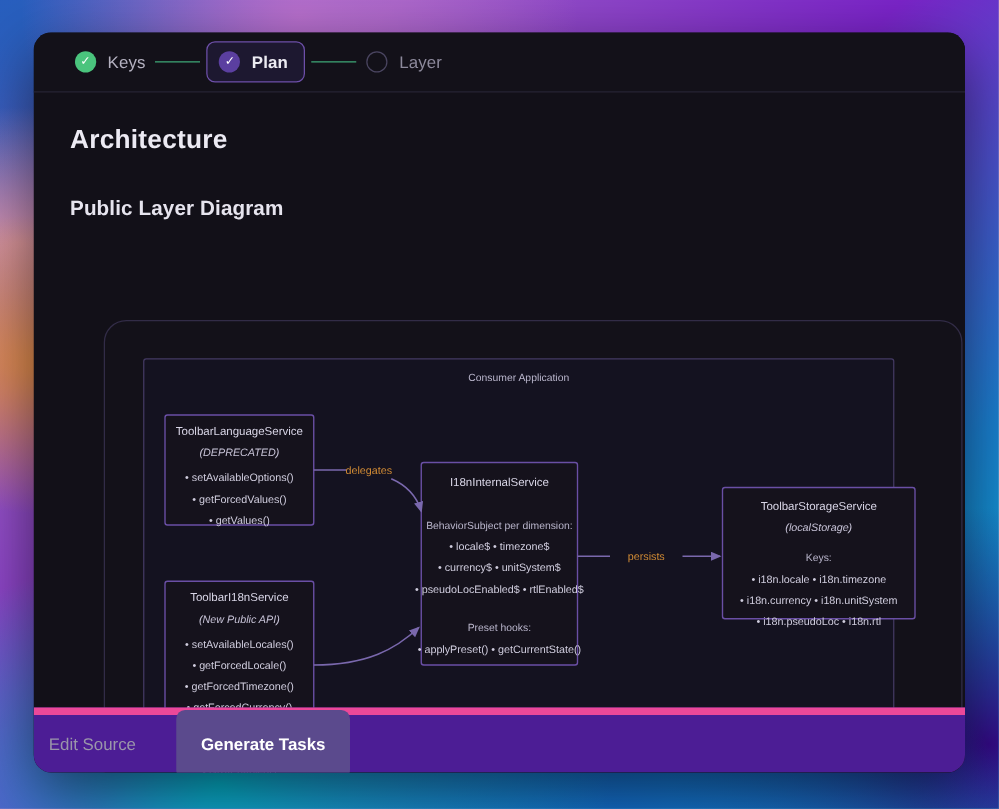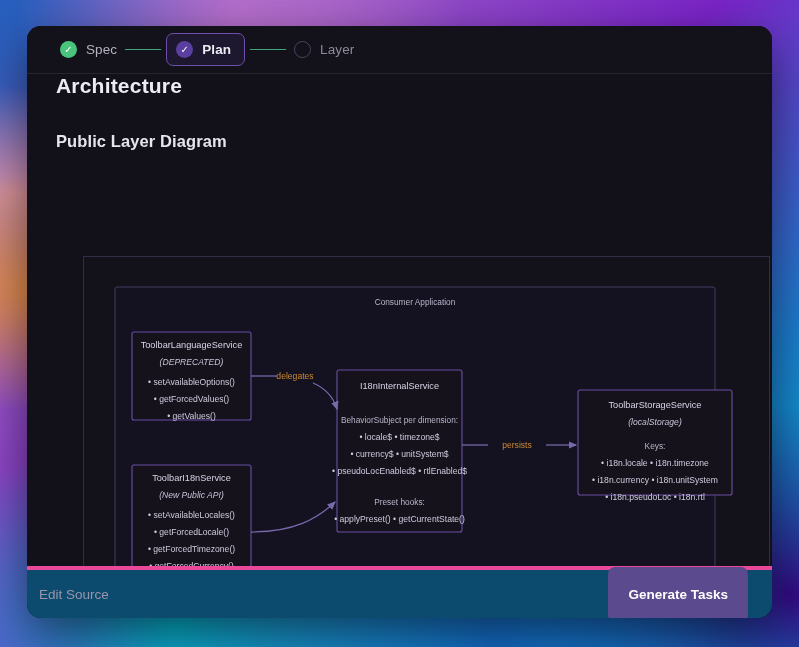--- a/index.html
+++ b/index.html
@@ -76,34 +76,34 @@
 
   
   .body {
     flex: 1 1 auto;
     position: relative;
     overflow: hidden;
     padding: 0 29px;
   }
   .h1 {
     font-size: 21px; font-weight: bold; color: #eceaf3;
-    letter-spacing: .2px;
+    margin-top: 26px; letter-spacing: .2px;
   }
   .h2 {
     font-size: 16.5px; font-weight: bold; color: #e6e4ee;
     margin-top: 34px; letter-spacing: .1px;
   }
 
   
   .diagram-frame {
     position: absolute;
     left: 56px; top: 182px;
     width: 687px; height: 390px;
     border: 1px solid #322c47;
-    border-radius: 0;
+    border-radius: 18px;
     background: #131119;
     overflow: hidden;
   }
   .svg-wrap { position: absolute; inset: 0; }
   svg { display: block; }
 
   .nodebox {
     fill: #15121c;
     stroke: #6a4fa5;
     stroke-width: 1.1;
@@ -119,23 +119,23 @@
   .t-sub { fill: #b9b5cb; font-size: 8.3px; }
   .t-edge { fill: #d08a34; font-size: 8.6px; }
   .edge { stroke: #7a68ad; stroke-width: 1.25; fill: none; }
   .arrowhead { fill: #7a68ad; }
 
   
   .footer {
     position: absolute;
     left: 0; right: 0; bottom: 0;
     height: 52px;
-    background: #0c4a6e;
-    border-top: 4px solid #ec4899;
-    display: flex; align-items: center; justify-content: space-between;
+    background: #4c1d95;
+    border-top: 6px solid #ec4899;
+    display: flex; align-items: center; justify-content: flex-start;
     gap: 20px;
     padding-right: 24px;
   }
   .btn-text {
     background: none; border: none;
     color: #9a96aa; font-size: 13.5px;
     font-family: "Liberation Sans", sans-serif;
     padding: 8px 12px; cursor: pointer;
   }
   .btn-primary {
@@ -146,21 +146,21 @@
   }
 </style>
 </head>
 <body>
 
 <div class="card">
 
   <div class="stepper">
     <div class="step done-step">
       <span class="step-dot done">✓</span>
-      <span class="step-label">Spec</span>
+      <span class="step-label">Keys</span>
     </div>
     <div class="connector"></div>
     <div class="step active">
       <span class="step-dot current">✓</span>
       <span class="step-label">Plan</span>
     </div>
     <div class="connector dim"></div>
     <div class="step">
       <span class="step-dot todo"></span>
       <span class="step-label">Layer</span>

